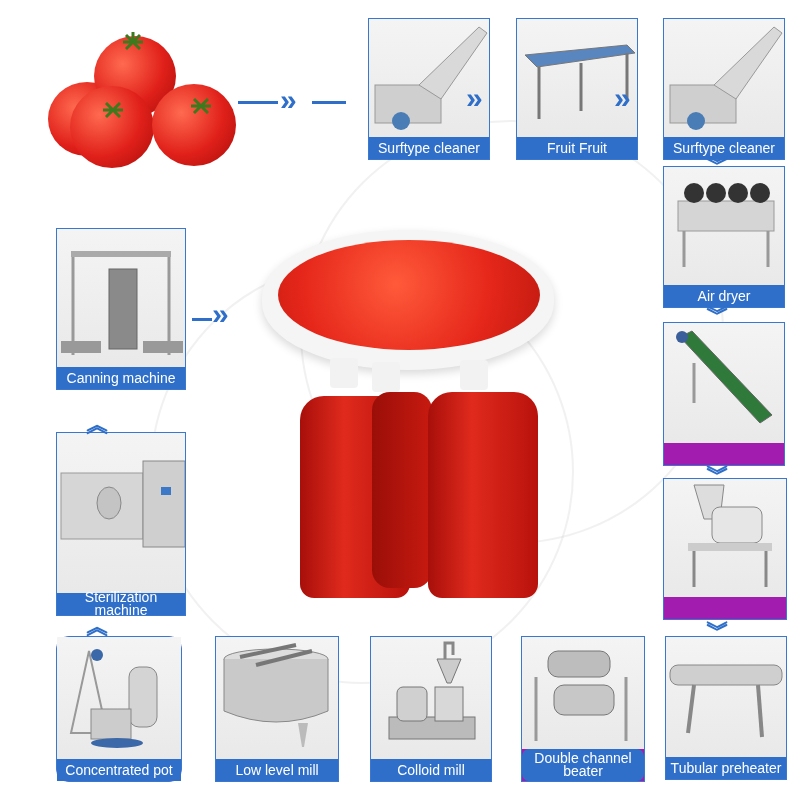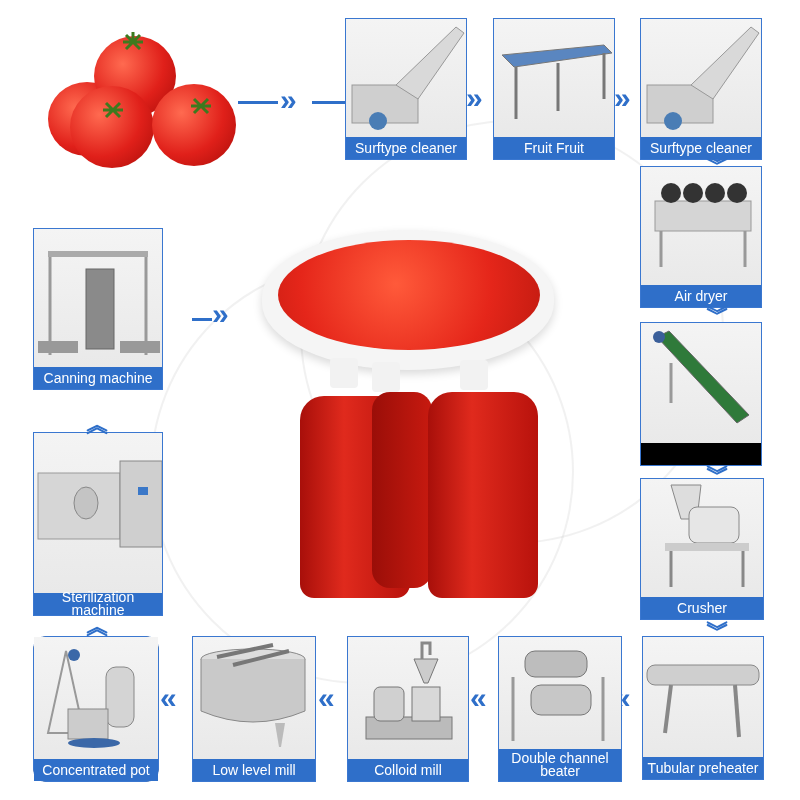--- a/index.html
+++ b/index.html
@@ -1,20 +1,20 @@
 <!DOCTYPE html>
 <html><head>
 <meta charset="utf-8">
 <style>
   html,body{margin:0;padding:0;background:#fff;}
   body{width:800px;height:800px;position:relative;overflow:hidden;font-family:"Liberation Sans",sans-serif;}
-  .card{position:absolute;background:#000000;border:1.5px solid #3a77d0;box-sizing:border-box;}
+  .card{position:absolute;background:#a21caf;border:1.5px solid #3a77d0;box-sizing:border-box;margin-left:23px;}
   .card .img{position:absolute;left:0;top:0;right:0;bottom:22px;background:linear-gradient(#f4f4f4,#e9e9e9);}
   .card .lbl{position:absolute;left:0;right:0;bottom:0;height:22px;background:#2f6fc9;color:#fff;font-size:14px;display:flex;align-items:center;justify-content:center;text-align:center;line-height:13px;}
-  .card .lbl.tall{height:32px;}
+  .card .lbl.tall{height:32px;border-radius:7px;}
   .card .img.tallimg{bottom:32px;}
   .mach{position:absolute;}
   .arrow{position:absolute;color:#2f6fc9;font-weight:bold;font-size:20px;line-height:20px;letter-spacing:-6px;}
   .line{position:absolute;background:#2f6fc9;height:3px;}
   .tomato{position:absolute;border-radius:50%;background:radial-gradient(circle at 35% 35%,#ff6a50,#e0201a 55%,#a80c08);}
   .stem{position:absolute;width:26px;height:26px;}
   .watermark{position:absolute;border:2px solid rgba(200,200,200,0.25);border-radius:50%;}
 </style>
 </head>
 <body>
@@ -110,21 +110,20 @@
 <div class="card" style="left:640px;top:478px;width:124px;height:142px;">
   <div class="img">
       <svg class="mach" viewBox="0 0 120 118" width="120" height="118">
         <polygon points="30,6 60,6 56,40 40,40" fill="#ddd" stroke="#888"></polygon>
         <rect x="48" y="28" width="50" height="36" rx="8" fill="#e6e6e6" stroke="#888"></rect>
         <rect x="24" y="64" width="84" height="8" fill="#ccc"></rect>
         <line x1="30" y1="72" x2="30" y2="108" stroke="#888" stroke-width="3"></line>
         <line x1="102" y1="72" x2="102" y2="108" stroke="#888" stroke-width="3"></line>
       </svg>
     </div>
-  <div class="lbl">Crusher</div>
 </div>
 <div class="arrow" style="left:706px;top:620px;font-size:24px;letter-spacing:0;">︾</div>
 
 <div class="card" style="left:642px;top:636px;width:122px;height:144px;">
   <div class="img">
       <svg class="mach" viewBox="0 0 120 120" width="120" height="120">
         <rect x="4" y="28" width="112" height="20" rx="8" fill="#cfcfcf" stroke="#888"></rect>
         <line x1="28" y1="48" x2="22" y2="96" stroke="#888" stroke-width="4"></line>
         <line x1="92" y1="48" x2="96" y2="100" stroke="#888" stroke-width="4"></line>
       </svg>

